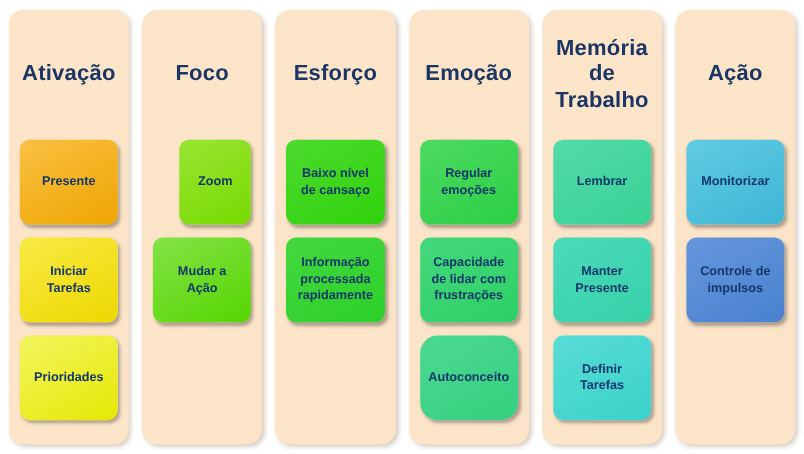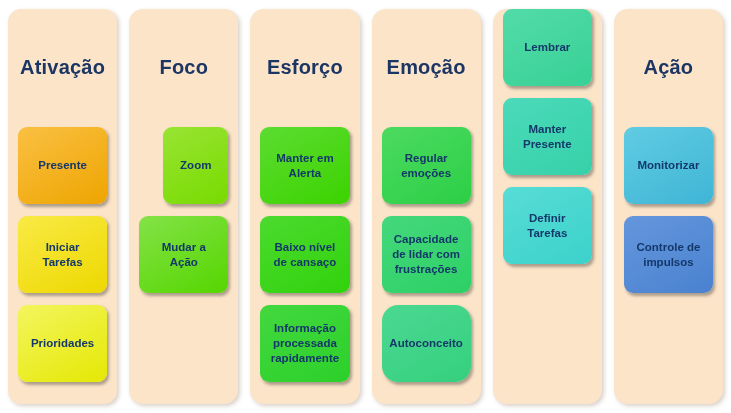--- a/index.html
+++ b/index.html
@@ -79,22 +79,20 @@
     <div class="cards">
       <div class="card" style="background: linear-gradient(150deg, rgb(152, 228, 51) 0%, rgb(120, 219, 0) 100%); color: rgb(20, 56, 106); margin-left: 24px;"><span>Zoom</span></div>
       <div class="card" style="background: linear-gradient(150deg, rgb(132, 226, 71) 0%, rgb(85, 214, 0) 100%); color: rgb(20, 56, 106);"><span>Mudar a
 Ação</span></div>
     </div>
   </section>
 
   <section class="column" style="background: rgb(251, 228, 200);">
     <div class="title" style="color: rgb(27, 53, 100);">Esforço</div>
     <div class="cards">
-      <div class="card" style="background: linear-gradient(150deg, rgb(92, 220, 49) 0%, rgb(60, 211, 0) 100%); color: rgb(20, 56, 106);"><span>Manter em
-Alerta</span></div>
       <div class="card" style="background: linear-gradient(150deg, rgb(76, 218, 47) 0%, rgb(49, 210, 12) 100%); color: rgb(20, 56, 106);"><span>Baixo nível
 de cansaço</span></div>
       <div class="card" style="background: linear-gradient(150deg, rgb(67, 216, 63) 0%, rgb(44, 208, 42) 100%); color: rgb(20, 56, 106);"><span>Informação
 processada
 rapidamente</span></div>
     </div>
   </section>
 
   <section class="column" style="background: rgb(251, 228, 200);">
     <div class="title" style="color: rgb(27, 53, 100);">Emoção</div>
@@ -102,20 +100,23 @@
       <div class="card" style="background: linear-gradient(150deg, rgb(76, 218, 96) 0%, rgb(44, 207, 70) 100%); color: rgb(20, 56, 106);"><span>Regular
 emoções</span></div>
       <div class="card" style="background: linear-gradient(150deg, rgb(68, 216, 124) 0%, rgb(45, 208, 101) 100%); color: rgb(20, 56, 106);"><span>Capacidade
 de lidar com
 frustrações</span></div>
       <div class="card" style="background: linear-gradient(150deg, rgb(76, 216, 146) 0%, rgb(52, 208, 126) 100%); color: rgb(20, 56, 106); border-radius: 16px;"><span>Autoconceito</span></div>
     </div>
   </section>
 
   <section class="column" style="background: rgb(251, 228, 200);">
+    <div class="title" style="color: rgb(27, 53, 100);">Memória
+de
+Trabalho</div>
     <div class="cards">
       <div class="card" style="background: linear-gradient(150deg, rgb(83, 219, 169) 0%, rgb(55, 209, 149) 100%); color: rgb(20, 56, 106);"><span>Lembrar</span></div>
       <div class="card" style="background: linear-gradient(150deg, rgb(76, 218, 186) 0%, rgb(53, 209, 169) 100%); color: rgb(20, 56, 106);"><span>Manter
 Presente</span></div>
       <div class="card" style="background: linear-gradient(150deg, rgb(88, 220, 214) 0%, rgb(59, 210, 203) 100%); color: rgb(20, 56, 106);"><span>Definir
 Tarefas</span></div>
     </div>
   </section>
 
   <section class="column" style="background: rgb(251, 228, 200);">

